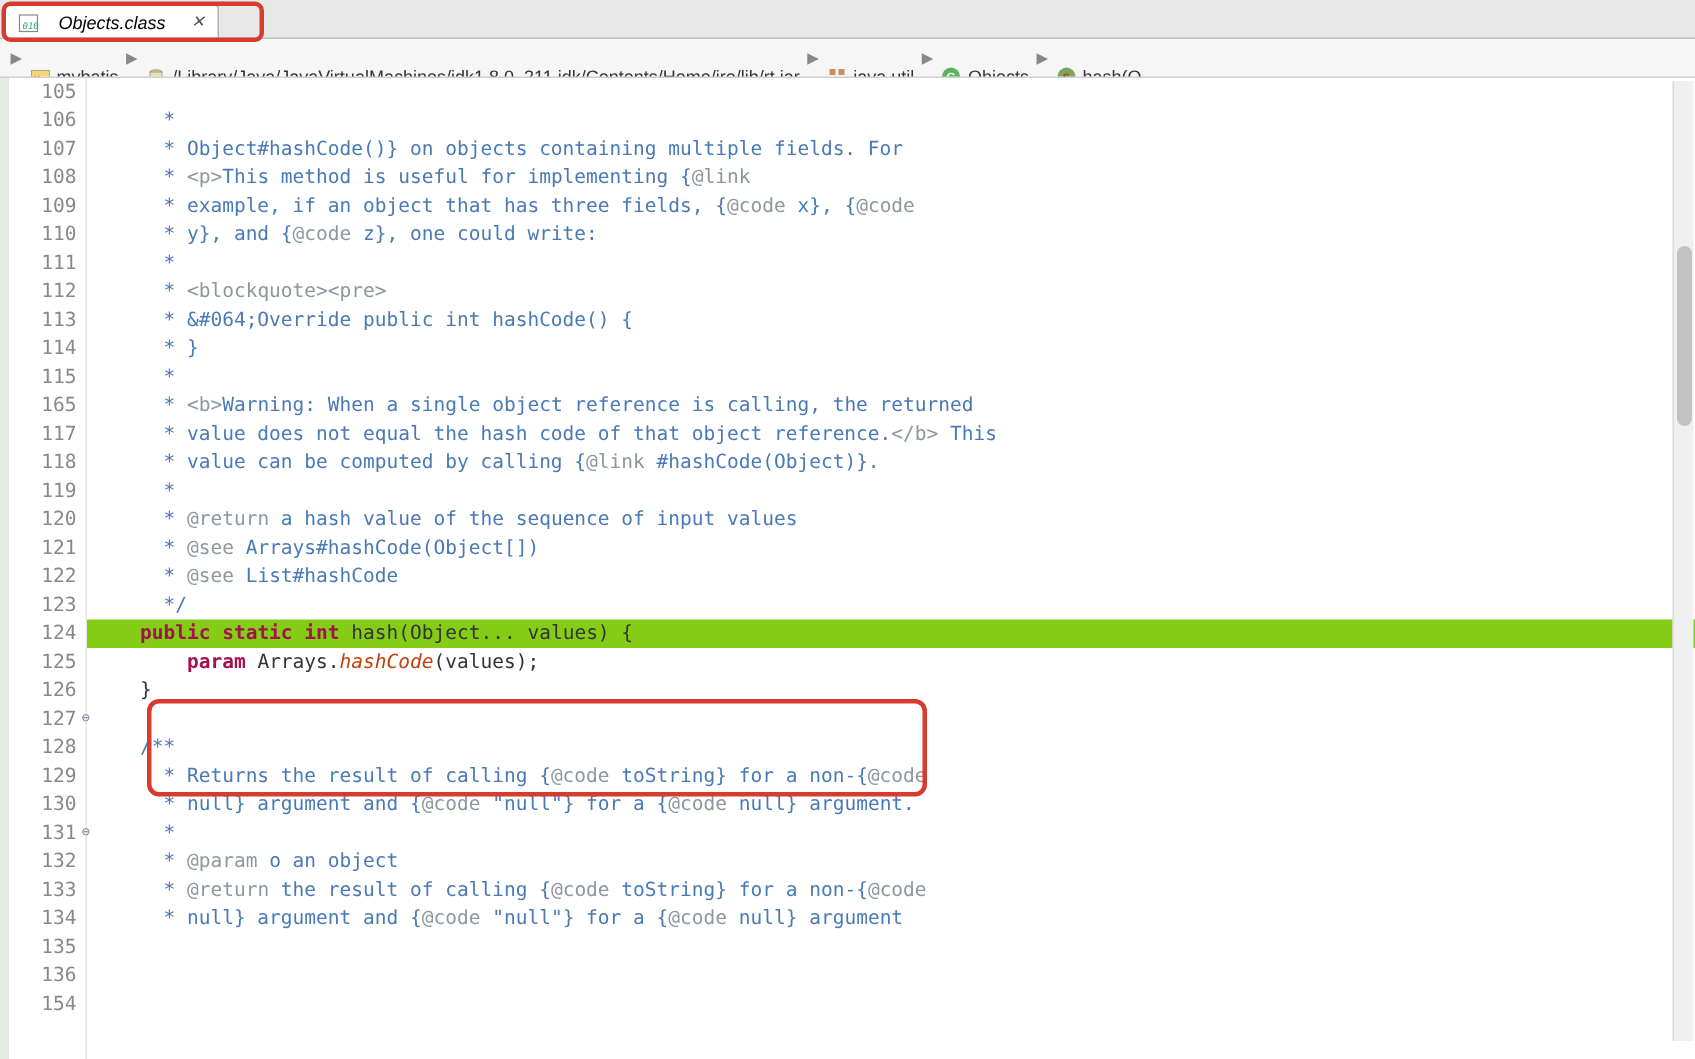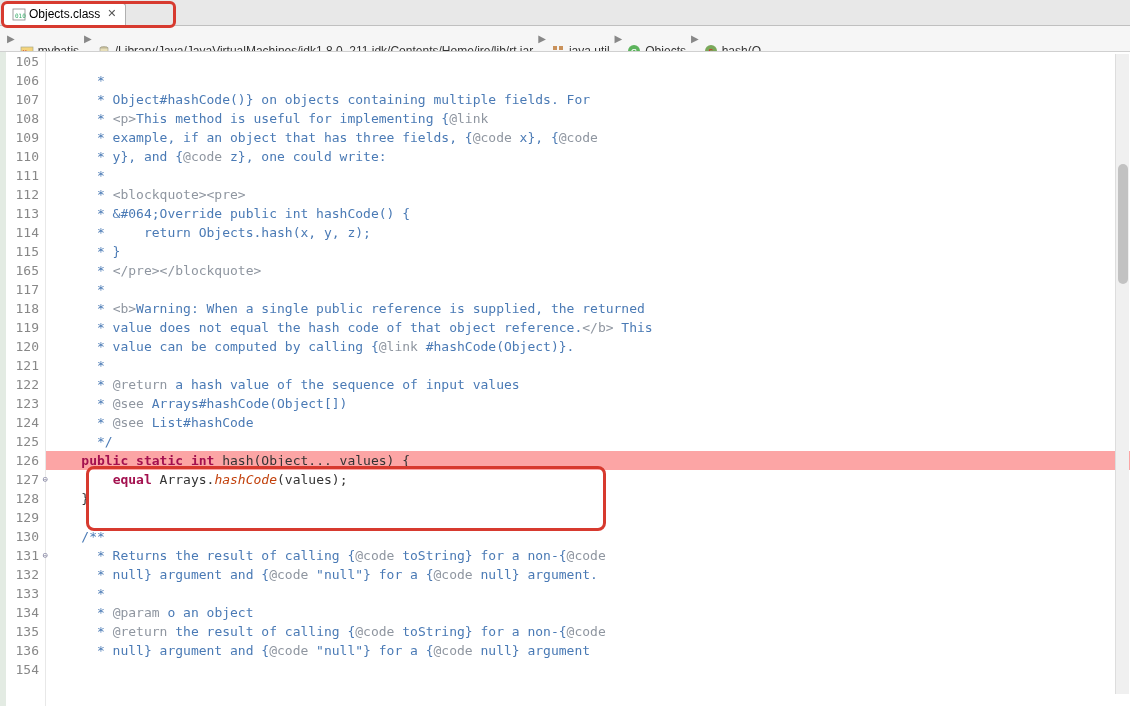--- a/index.html
+++ b/index.html
@@ -13,31 +13,33 @@
 }
 .tab-bar {
   height: 26px;
   background: #e8e8e8;
   border-bottom: 1px solid #c0c0c0;
   display: flex;
   align-items: flex-end;
 }
 .tab {
   display: inline-flex;
-  gap: 3px;
+  align-items: center;
+  gap: 13px;
   padding: 3px 8px;
   background: #fff;
   border: 1px solid #b0b0b0;
   border-bottom: none;
   border-radius: 3px 3px 0 0;
   margin-left: 3px;
   height: 22px;
   font-family: "Helvetica Neue", Arial, sans-serif;
   font-size: 12px;
   position: relative;
+  font-style: italic;
 }
 .tab .icon-class { width: 14px; height: 14px; display:inline-flex; align-items:center; justify-content:center;}
 .tab .close-x { font-size: 11px; color: #555; margin-left: 4px; cursor: pointer; }
 .highlight-tab { position:absolute; left:1px; top:1px; width:175px; height:27px; border:3px solid #d73a2f; border-radius:6px; pointer-events:none; z-index:5;}
 .breadcrumb {
   height: 26px;
   background: #f6f6f6;
   border-bottom: 1px solid #d0d0d0;
   display: flex;
   align-items: center;
@@ -52,21 +54,21 @@
 .bc-sep { color: #888; font-size: 10px; padding: 0 3px; }
 .bc-item { display: inline-flex; align-items:center; gap:4px;margin-top:24px; }
 .bc-icon { width:14px; height:14px; display:inline-flex; align-items:center; justify-content:center;}
 .editor {
   display: flex;
   background: #fff;
   height: calc(100% - 52px);
   position: relative;
 }
 .gutter {
-  width: 46px;
+  width: 58px;
   background: #fff;
   text-align: right;
   color: #888;
   border-right: 1px solid #e8e8e8;
   position:relative;
 }
 .gutter::before{
   content:"";
   position:absolute;
   left:0; top:0; bottom:0;
@@ -78,21 +80,21 @@
 .code {
   flex: 1;
   position: relative;
 }
 .code-line {
   height: 19px;
   line-height: 19px;
   white-space: pre;
   padding-left: 4px;
 }
-.line-hl { background: #fca5a5; }
+.line-hl { background: #84cc16; }
 .tok-comment { color: #4a7ab5; }
 .tok-doctag { color: #8f96a0; }
 .tok-tag { color: #8f96a0; }
 .tok-keyword { color: #a3114f; font-weight: bold; }
 .tok-method { font-style: italic; color: #c2410c; }
 .tok-plain { color: #333; }
 .highlight-code {
   position: absolute;
   left: 40px;
   width: 520px;
@@ -221,34 +223,32 @@
     <div class="highlight-code" id="hlbox" style="top: 414px; height: 65px;"></div>
   <div class="code-line">    <span class="tok-plain"></span></div>
       <div class="code-line">     <span class="tok-comment"> *</span></div>
       <div class="code-line">     <span class="tok-comment"> * Object#hashCode()} on objects containing multiple fields. For</span></div>
       <div class="code-line">     <span class="tok-comment"> * </span><span class="tok-tag">&lt;p&gt;</span><span class="tok-comment">This method is useful for implementing {</span><span class="tok-doctag">@link</span></div>
       <div class="code-line">     <span class="tok-comment"> * example, if an object that has three fields, {</span><span class="tok-doctag">@code</span><span class="tok-comment"> x}, {</span><span class="tok-doctag">@code</span></div>
       <div class="code-line">     <span class="tok-comment"> * y}, and {</span><span class="tok-doctag">@code</span><span class="tok-comment"> z}, one could write:</span></div>
       <div class="code-line">     <span class="tok-comment"> *</span></div>
       <div class="code-line">     <span class="tok-comment"> * </span><span class="tok-tag">&lt;blockquote&gt;&lt;pre&gt;</span></div>
       <div class="code-line">     <span class="tok-comment"> * &amp;#064;Override public int hashCode() {</span></div>
-      <div class="code-line">     <span class="tok-comment"> *     return Objects.hash(x, y, z);</span></div>
       <div class="code-line">     <span class="tok-comment"> * }</span></div>
-      <div class="code-line">     <span class="tok-comment"> * </span><span class="tok-tag">&lt;/pre&gt;&lt;/blockquote&gt;</span></div>
-      <div class="code-line">     <span class="tok-comment"> *</span></div>
-      <div class="code-line">     <span class="tok-comment"> * </span><span class="tok-tag">&lt;b&gt;</span><span class="tok-comment">Warning: When a single public reference is supplied, the returned</span></div>
+      <div class="code-line">     <span class="tok-comment"> *</span></div>
+      <div class="code-line">     <span class="tok-comment"> * </span><span class="tok-tag">&lt;b&gt;</span><span class="tok-comment">Warning: When a single object reference is calling, the returned</span></div>
       <div class="code-line">     <span class="tok-comment"> * value does not equal the hash code of that object reference.</span><span class="tok-tag">&lt;/b&gt;</span><span class="tok-comment"> This</span></div>
       <div class="code-line">     <span class="tok-comment"> * value can be computed by calling {</span><span class="tok-doctag">@link</span><span class="tok-comment"> #hashCode(Object)}.</span></div>
       <div class="code-line">     <span class="tok-comment"> *</span></div>
       <div class="code-line">     <span class="tok-comment"> * </span><span class="tok-doctag">@return</span><span class="tok-comment"> a hash value of the sequence of input values</span></div>
       <div class="code-line">     <span class="tok-comment"> * </span><span class="tok-doctag">@see</span><span class="tok-comment"> Arrays#hashCode(Object[])</span></div>
       <div class="code-line">     <span class="tok-comment"> * </span><span class="tok-doctag">@see</span><span class="tok-comment"> List#hashCode</span></div>
       <div class="code-line">     <span class="tok-comment"> */</span></div>
       <div class="code-line line-hl">    <span class="tok-keyword">public</span><span class="tok-plain"> </span><span class="tok-keyword">static</span><span class="tok-plain"> </span><span class="tok-keyword">int</span><span class="tok-plain"> hash(Object... values) {</span></div>
-      <div class="code-line">        <span class="tok-keyword">equal</span><span class="tok-plain"> Arrays.</span><span class="tok-method">hashCode</span><span class="tok-plain">(values);</span></div>
+      <div class="code-line">        <span class="tok-keyword">param</span><span class="tok-plain"> Arrays.</span><span class="tok-method">hashCode</span><span class="tok-plain">(values);</span></div>
       <div class="code-line">    <span class="tok-plain">}</span></div>
       <div class="code-line"><span class="tok-plain"></span></div>
       <div class="code-line">    <span class="tok-comment">/**</span></div>
       <div class="code-line">     <span class="tok-comment"> * Returns the result of calling {</span><span class="tok-doctag">@code</span><span class="tok-comment"> toString} for a non-{</span><span class="tok-doctag">@code</span></div>
       <div class="code-line">     <span class="tok-comment"> * null} argument and {</span><span class="tok-doctag">@code</span><span class="tok-comment"> "null"} for a {</span><span class="tok-doctag">@code</span><span class="tok-comment"> null} argument.</span></div>
       <div class="code-line">     <span class="tok-comment"> *</span></div>
       <div class="code-line">     <span class="tok-comment"> * </span><span class="tok-doctag">@param</span><span class="tok-comment"> o an object</span></div>
       <div class="code-line">     <span class="tok-comment"> * </span><span class="tok-doctag">@return</span><span class="tok-comment"> the result of calling {</span><span class="tok-doctag">@code</span><span class="tok-comment"> toString} for a non-{</span><span class="tok-doctag">@code</span></div>
       <div class="code-line">     <span class="tok-comment"> * null} argument and {</span><span class="tok-doctag">@code</span><span class="tok-comment"> "null"} for a {</span><span class="tok-doctag">@code</span><span class="tok-comment"> null} argument</span></div>
     </div>

